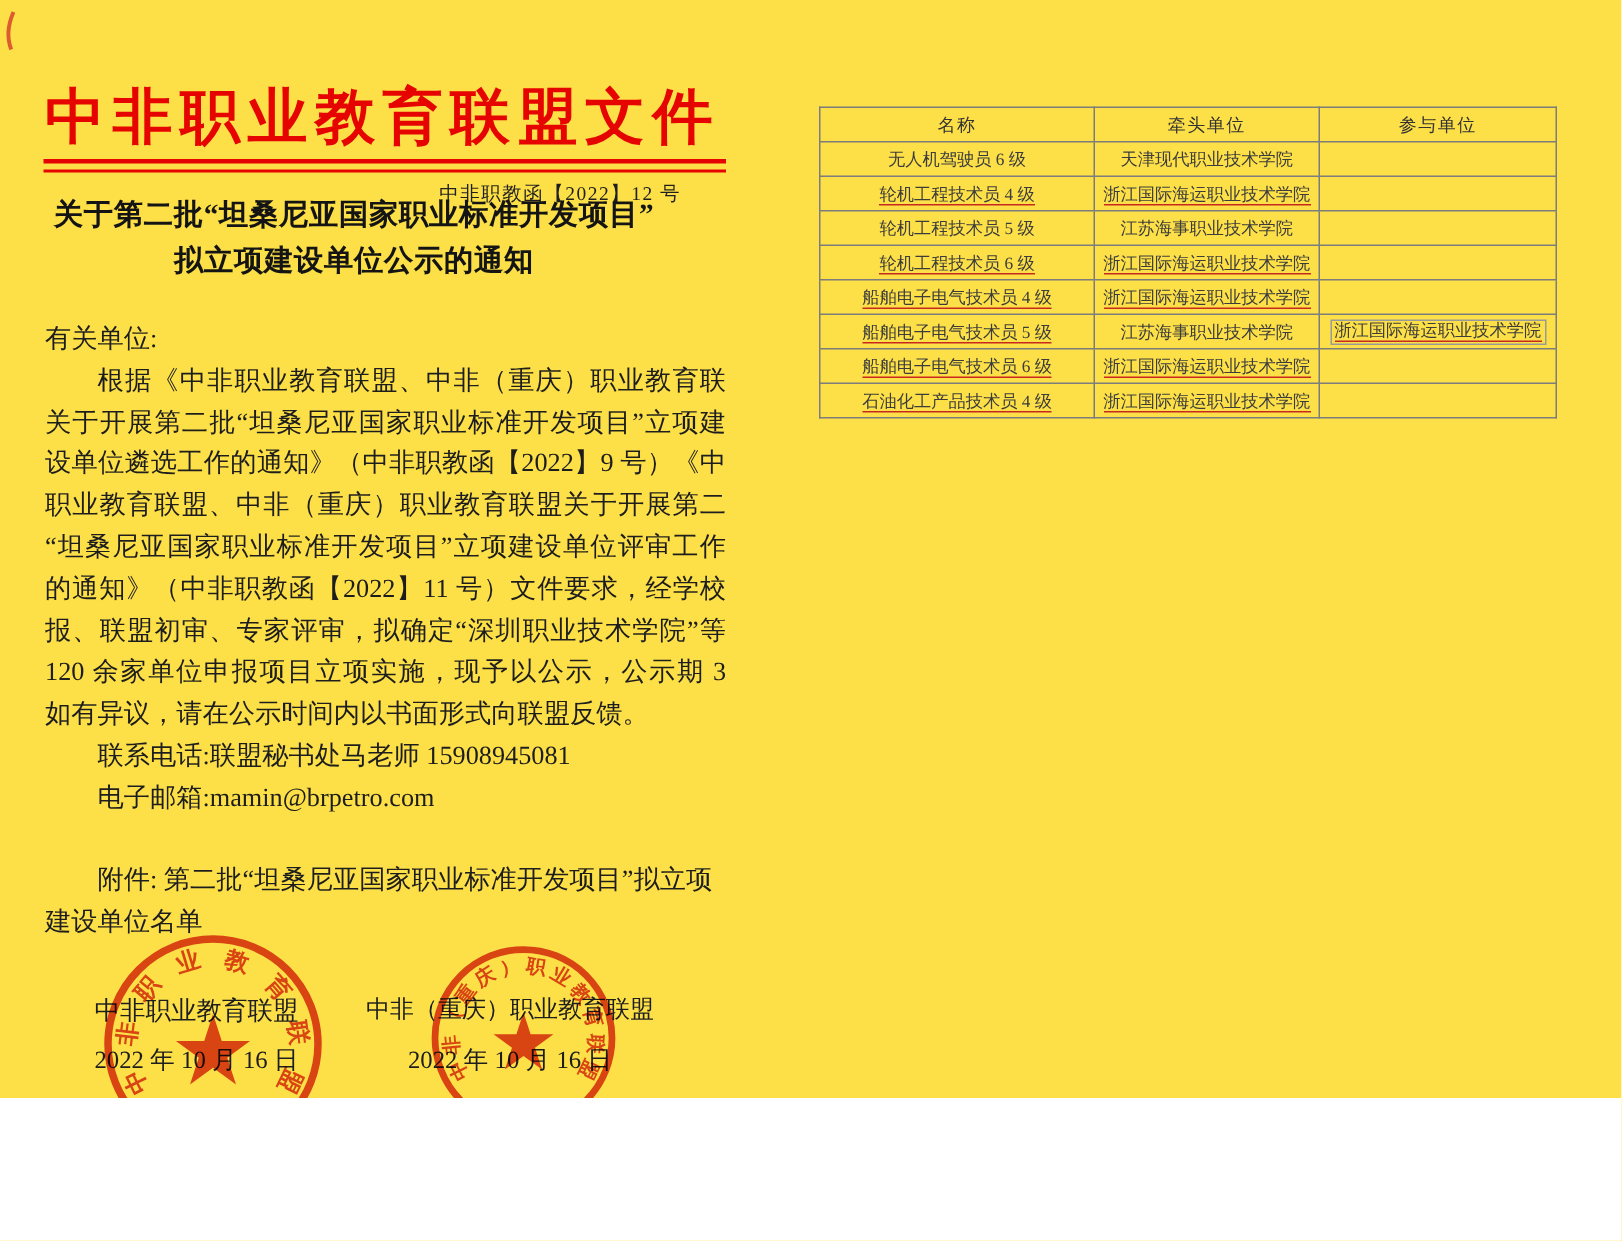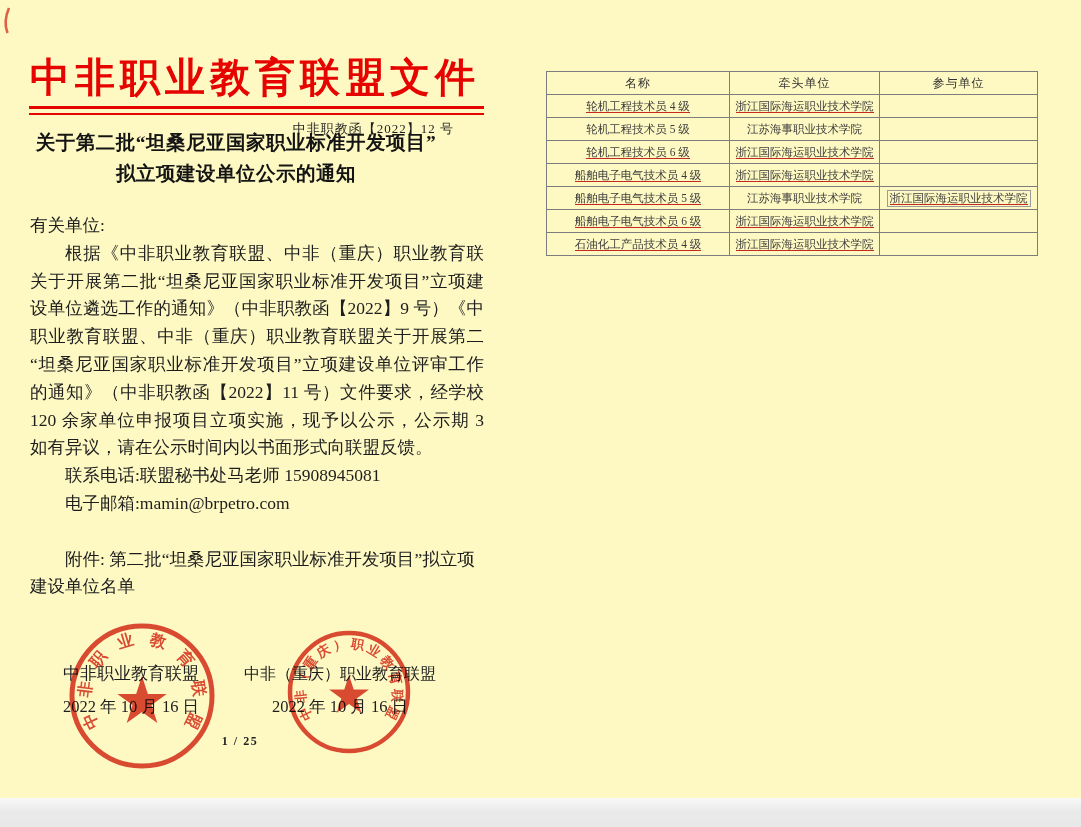--- a/index.html
+++ b/index.html
@@ -1,16 +1,16 @@
 <!DOCTYPE html>
 <html><head>
 <meta charset="utf-8">
 <style>
   html,body{margin:0;padding:0;background:#fff;}
-  .canvas{position:relative;width:1081px;height:827px;background:#fef9c3;overflow:hidden;
+  .canvas{position:relative;width:1081px;height:732px;background:#fde047;overflow:hidden;
           font-family:"Liberation Serif","DejaVu Serif",serif;color:#1d1d1d;}
 
   
   .corner-mark{position:absolute;left:0px;top:5px;}
 
   
   .letterhead{position:absolute;left:30px;top:56px;width:460px;font-size:40px;font-weight:700;
               color:#e60400;letter-spacing:5px;white-space:nowrap;line-height:1.1;}
   .letterhead-rule{position:absolute;left:29px;top:106px;width:455px;height:4px;
                    border-top:3px solid #e60400;border-bottom:2px solid #e60400;}
@@ -75,20 +75,21 @@
   <div class="doc-title l2">拟立项建设单位公示的通知</div>
 
   <div class="body-block" id="body-block">
       <div class="bline">有关单位:</div>
       <div class="bline just ind">根据《中非职业教育联盟、中非（重庆）职业教育联盟</div>
       <div class="bline just">关于开展第二批“坦桑尼亚国家职业标准开发项目”立项建</div>
       <div class="bline just">设单位遴选工作的通知》（中非职教函【2022】9 号）《中非</div>
       <div class="bline just">职业教育联盟、中非（重庆）职业教育联盟关于开展第二批</div>
       <div class="bline just">“坦桑尼亚国家职业标准开发项目”立项建设单位评审工作</div>
       <div class="bline just">的通知》（中非职教函【2022】11 号）文件要求，经学校申</div>
+      <div class="bline just">报、联盟初审、专家评审，拟确定“深圳职业技术学院”等</div>
       <div class="bline just">120 余家单位申报项目立项实施，现予以公示，公示期 3 天。</div>
       <div class="bline">如有异议，请在公示时间内以书面形式向联盟反馈。</div>
       <div class="bline ind">联系电话:联盟秘书处马老师  15908945081</div>
       <div class="bline ind">电子邮箱:mamin@brpetro.com</div>
       <div class="bline">&nbsp;</div>
       <div class="bline ind">附件: 第二批“坦桑尼亚国家职业标准开发项目”拟立项</div>
       <div class="bline">建设单位名单</div>
     </div>
 
   <div class="sig sig-left">
@@ -129,20 +130,25 @@
       </colgroup>
     <thead>
         <tr id="table-head-row">
           <th>名称</th>
           <th>牵头单位</th>
           <th>参与单位</th>
         </tr>
       </thead>
     <tbody id="table-body">
         <tr>
+          <td><span>无人机驾驶员 6 级</span></td>
+          <td><span>天津现代职业技术学院</span></td>
+          <td></td>
+        </tr>
+        <tr>
           <td><span class="ru">轮机工程技术员 4 级</span></td>
           <td><span class="ru">浙江国际海运职业技术学院</span></td>
           <td></td>
         </tr>
         <tr>
           <td><span>轮机工程技术员 5 级</span></td>
           <td><span>江苏海事职业技术学院</span></td>
           <td></td>
         </tr>
         <tr>

